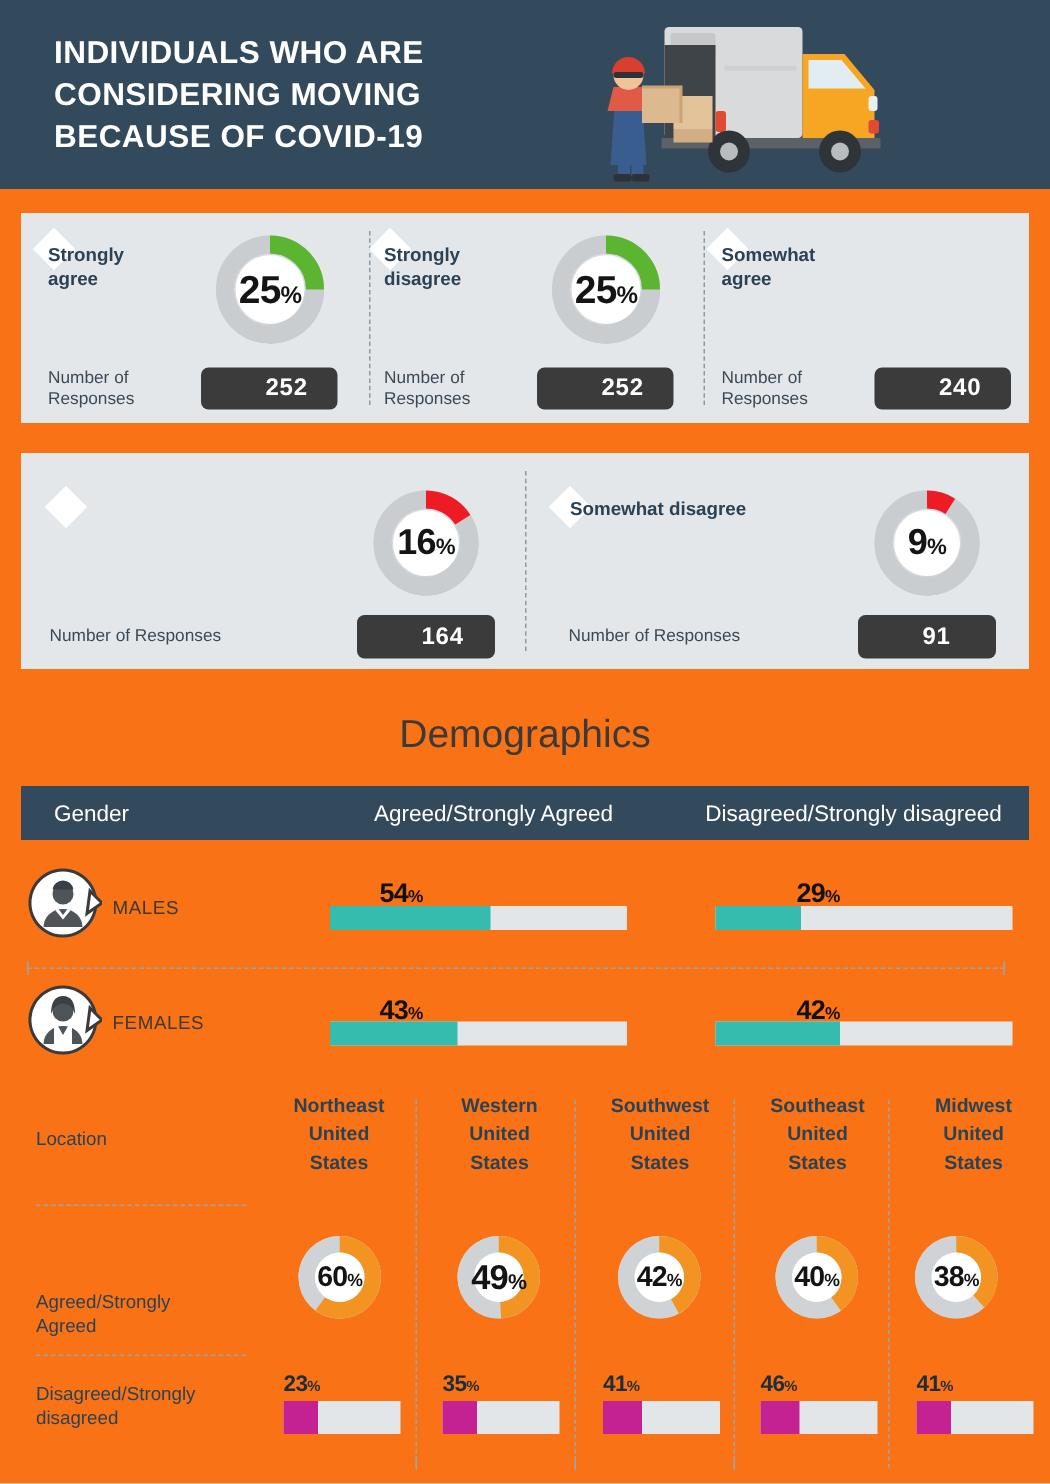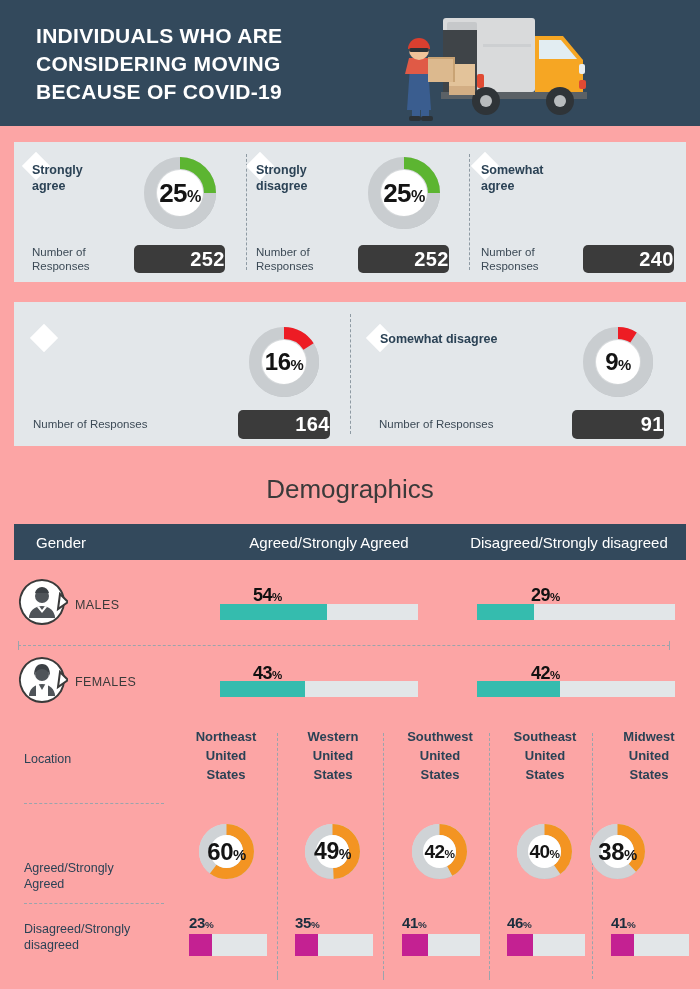--- a/index.html
+++ b/index.html
@@ -2,21 +2,21 @@
 <html><head>
 <meta charset="utf-8">
 <style>
   * { box-sizing: border-box; margin: 0; padding: 0; }
   html, body {
     width: 700px; height: 989px;
     background: #ffffff;
     font-family: "Liberation Sans", sans-serif;
     overflow: hidden;
   }
-  .page { position: relative; width: 700px; height: 989px; background: #fca5a5; }
+  .page { position: relative; width: 700px; height: 989px; background: #f97316; }
 
   
   .header {
     position: absolute; top: 0; left: 0;
     width: 700px; height: 126px;
     background: #33495c;
     overflow: hidden;
   }
   .header-title {
     position: absolute; left: 36px; top: 22px;
@@ -57,23 +57,24 @@
     position: absolute;
     color: #3c4a56;
     font-size: 11.5px;
     line-height: 1.25;
   }
   .resp-pill {
     position: absolute;
     background: #3b3b3b;
     border-radius: 5px;
     color: #ffffff;
-    font-size: 20px; font-weight: bold;
-    text-align: right;
+    font-size: 16px; font-weight: bold;
+    text-align: left;
     letter-spacing: .5px;
+    padding-left: 43px;
   }
   .resp-pill span { display: block; }
 
   
   .donut { position: absolute; }
   .donut svg { display: block; }
   .donut-val {
     position: absolute; left: 0; top: 0;
     width: 100%; height: 100%;
     display: flex; align-items: center; justify-content: center;
@@ -409,21 +410,21 @@
 
   <div class="sect-label" style="left:24px; top:836px; width:150px;margin-top:24px;">
     <div>Agreed/Strongly</div>
     <div>Agreed</div>
   </div>
   <div class="sect-label" style="left:24px; top:921px; width:160px;">
     <div>Disagreed/Strongly</div>
     <div>disagreed</div>
   </div>
 
-  <div class="donut" style="left:197px; top:822px; width:59px; height:59px; font-size:24px;">
+  <div class="donut" style="left:197px; top:822px; width:59px; height:59px; font-size:19px;">
     <svg width="59" height="59" viewBox="0 0 59 59">
       <defs>
           <radialGradient id="g2" cx="35%" cy="30%" r="80%">
         <stop offset="60%" stop-color="#d8dbdd"></stop>
             <stop offset="100%" stop-color="#a9aeb2"></stop>
           </radialGradient>
         </defs>
       <circle cx="29.5" cy="29.5" r="27.5" fill="url(#g2)"></circle>
       <circle cx="29.5" cy="29.5" r="22" fill="none" stroke="#cfd3d6" stroke-width="11"></circle>
       <circle cx="29.5" cy="29.5" r="22" fill="none" stroke="#f39422" stroke-width="11" stroke-dasharray="82.9 55.3" transform="rotate(-90 29.5 29.5)"></circle>
@@ -459,21 +460,21 @@
     <svg width="59" height="59" viewBox="0 0 59 59">
       <circle cx="29.5" cy="29.5" r="27.5" fill="url(#g2)"></circle>
       <circle cx="29.5" cy="29.5" r="22" fill="none" stroke="#cfd3d6" stroke-width="11"></circle>
       <circle cx="29.5" cy="29.5" r="22" fill="none" stroke="#f39422" stroke-width="11" stroke-dasharray="55.3 83.0" transform="rotate(-90 29.5 29.5)"></circle>
       <circle cx="29.5" cy="29.5" r="16.5" fill="#ffffff"></circle>
     </svg>
     <div class="donut-val">
         <span>40<span class="pc">%</span></span>
       </div>
   </div>
-  <div class="donut" style="left:588px; top:822px; width:59px; height:59px; font-size:24px;">
+  <div class="donut" style="left:608px; top:822px; width:59px; height:59px; font-size:19px;">
     <svg width="59" height="59" viewBox="0 0 59 59">
       <circle cx="29.5" cy="29.5" r="27.5" fill="url(#g2)"></circle>
       <circle cx="29.5" cy="29.5" r="22" fill="none" stroke="#cfd3d6" stroke-width="11"></circle>
       <circle cx="29.5" cy="29.5" r="22" fill="none" stroke="#f39422" stroke-width="11" stroke-dasharray="52.5 85.7" transform="rotate(-90 29.5 29.5)"></circle>
       <circle cx="29.5" cy="29.5" r="16.5" fill="#ffffff"></circle>
     </svg>
     <div class="donut-val">
         <span>38<span class="pc">%</span></span>
       </div>
   </div>

